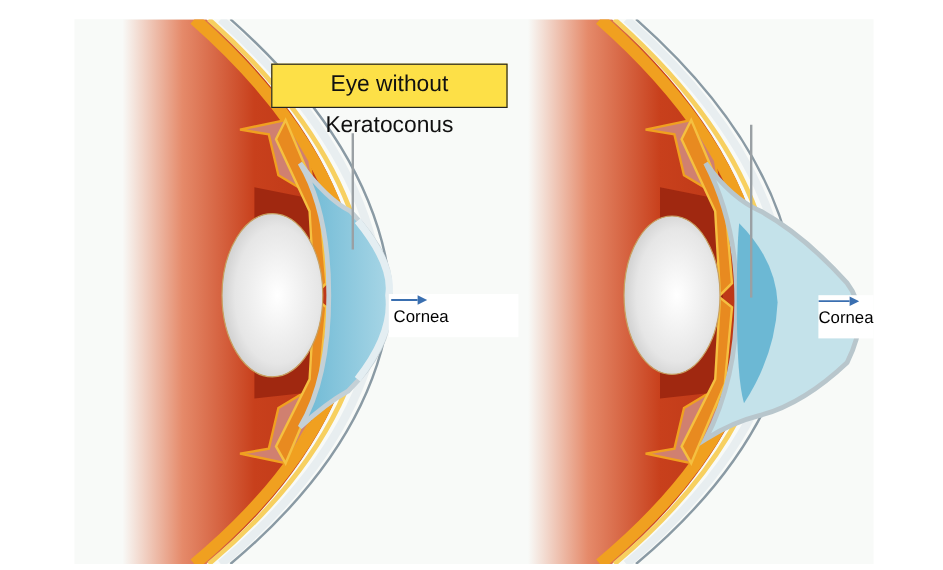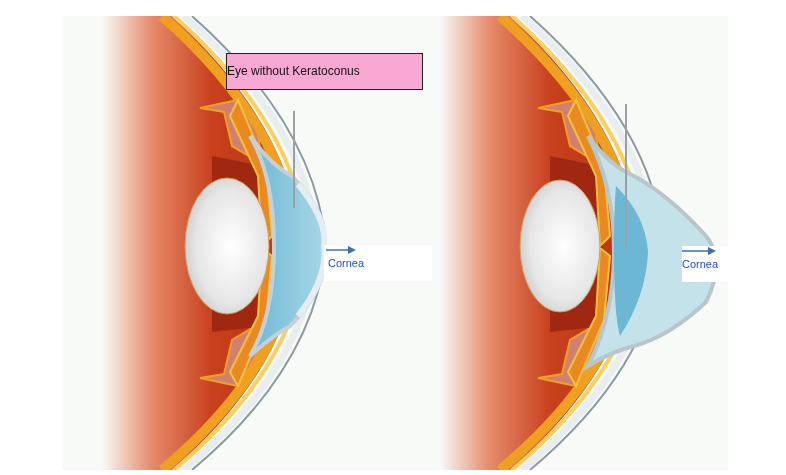--- a/index.html
+++ b/index.html
@@ -2,24 +2,24 @@
 <html><head>
   <meta charset="utf-8">
   <style>
     html, body { margin: 0; padding: 0; background: #ffffff; }
     body { width: 786px; height: 475px; position: relative; overflow: hidden;
            font-family: "Liberation Sans", sans-serif; }
     .figure { position: absolute; left: 62px; top: 16px; width: 666px; height: 454px;
               background: #f8faf8; overflow: hidden; }
     .panel { position: absolute; top: 0; height: 454px; }
     .panel svg { position: absolute; left: 0; top: 0; }
-    .title-box { position: absolute; background: #f9a8d4; border: 1px solid #222;
-                 font-size: 12px; color: #111; text-align: left; box-sizing: border-box;
+    .title-box { position: absolute; background: #fde047; border: 1px solid #222;
+                 font-size: 19px; color: #111; text-align: center; box-sizing: border-box;
                  line-height: 34px; height: 37px; }
-    .label-box { position: absolute; background: #ffffff; font-size: 11px; color: #1d4ed8;
+    .label-box { position: absolute; background: #ffffff; font-size: 14px; color: #000000;
                  height: 36px; line-height: 36px; box-sizing: border-box; }
     .arrow { display: inline-block; vertical-align: middle; }
   </style>
 </head>
 <body>
 
 <div class="figure">
 
   <div class="panel" style="left:0; width:370px;">
     <svg width="370" height="454" viewBox="0 0 370 454">

